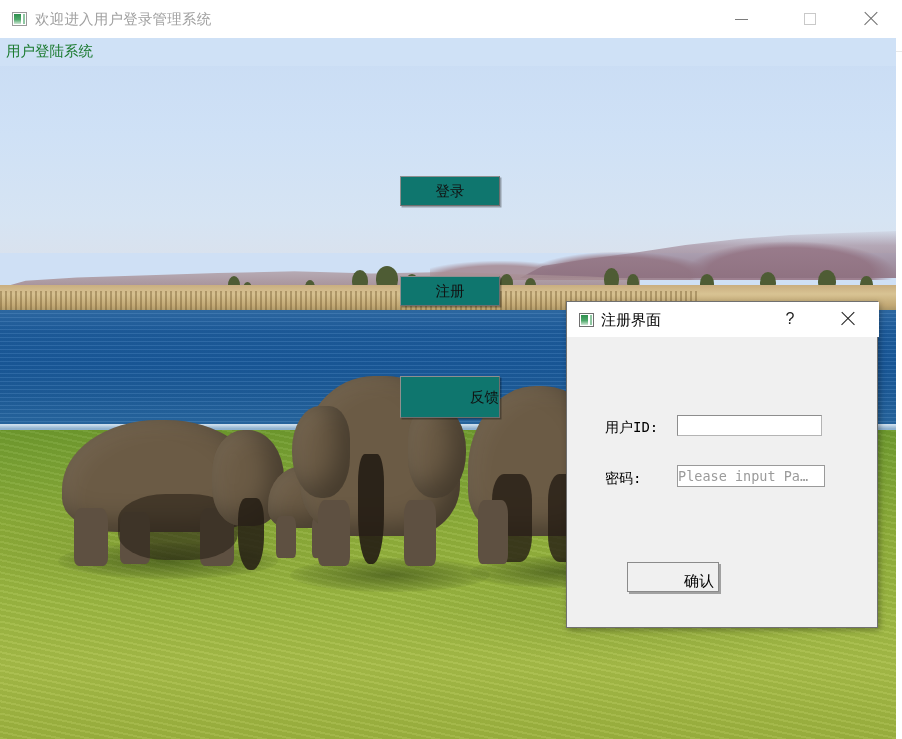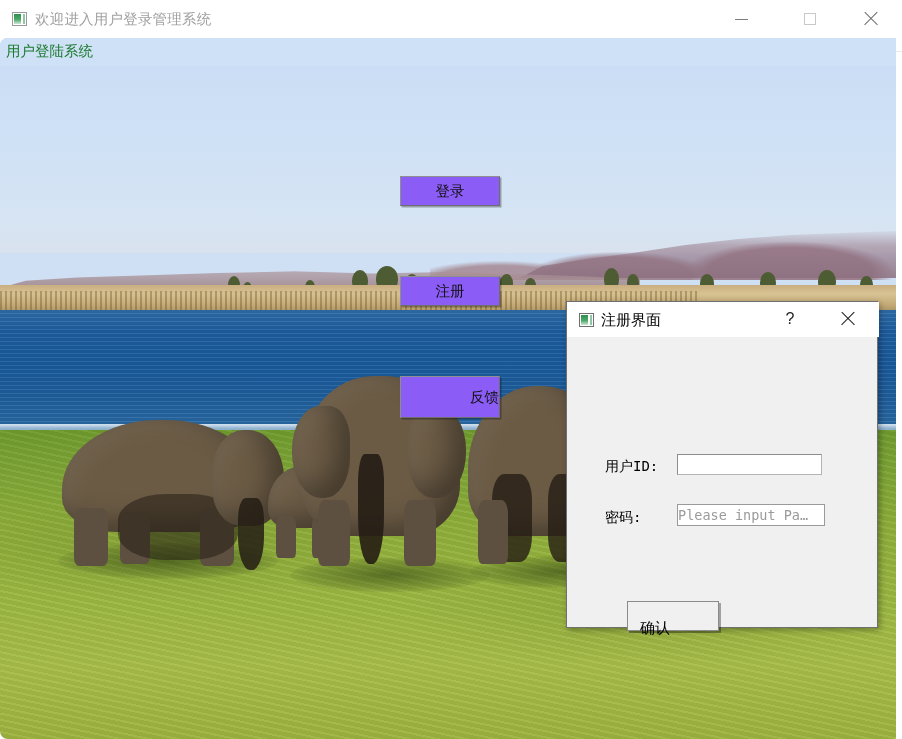--- a/index.html
+++ b/index.html
@@ -104,21 +104,20 @@
   }
   .cap-close::before { transform: rotate(45deg); }
   .cap-close::after  { transform: rotate(-45deg); }
 
   
   #client-area {
     position: absolute;
     left: 0; top: 38px;
     width: 902px; height: 701px;
     overflow: hidden;
-    border-radius: 8px;
   }
   #photo {
     position: absolute;
     left: 0; top: 0;
     width: 896px; height: 701px;
     overflow: hidden;
     background: #cfe0f5;
   }
   
   .ph-sky {
@@ -232,21 +231,21 @@
     position: absolute;
     left: 6px; top: 4px;
     font-size: 14.5px;
     color: #1a7a2e;
     white-space: nowrap;
   }
 
   
   .mw-button {
     position: absolute;
-    background: #8b5cf6;
+    background: #0f766e;
     border: 1px solid #8f8f8f;
     border-right-color: #6e6e6e;
     border-bottom-color: #6e6e6e;
     box-shadow: 1.5px 1.5px 0 rgba(0,0,0,0.30);
     font-family: "Liberation Sans", sans-serif;
     font-size: 14.5px;
     color: #111111;
     text-align: center;
     line-height: 28px;
     cursor: default;
@@ -334,21 +333,20 @@
     cursor: default;
   }
   #dlg-close .cap-close::before,
   #dlg-close .cap-close::after { background: #1d1d1d; }
 
   #dlg-body {
     position: absolute;
     left: 0; top: 35px;
     width: 310px; height: 242px;
     background: #f0f0f0;
-    margin-top: 39px;
   }
 
   .fld-label {
     position: absolute;
     font-family: "DejaVu Sans Mono", "Liberation Mono", monospace;
     font-size: 14px;
     color: #000000;
     white-space: nowrap;
   }
   #label-userid { left: 38px; top: 82px; }
@@ -373,24 +371,24 @@
   .fld-input::placeholder { color: #9b9b9b; opacity: 1; }
 
   .dlg-button {
     position: absolute;
     background: #f0f0f0;
     border: 1px solid #8b8b8b;
     box-shadow: 2px 2px 0 rgba(0,0,0,0.33);
     font-family: "Liberation Sans", sans-serif;
     font-size: 15px;
     color: #000000;
-    text-align: left;
+    text-align: right;
     line-height: 28px;
     cursor: default;
-    padding: 12px;
+    padding: 4px;
     box-sizing: border-box;
   }
   #btn-confirm { left: 60px;  top: 225px; width: 92px; height: 30px; }
   #btn-cancel  { left: 190px; top: 225px; width: 92px; height: 30px; }
 </style>
 </head>
 <body>
 
 <div id="app-window">
 

